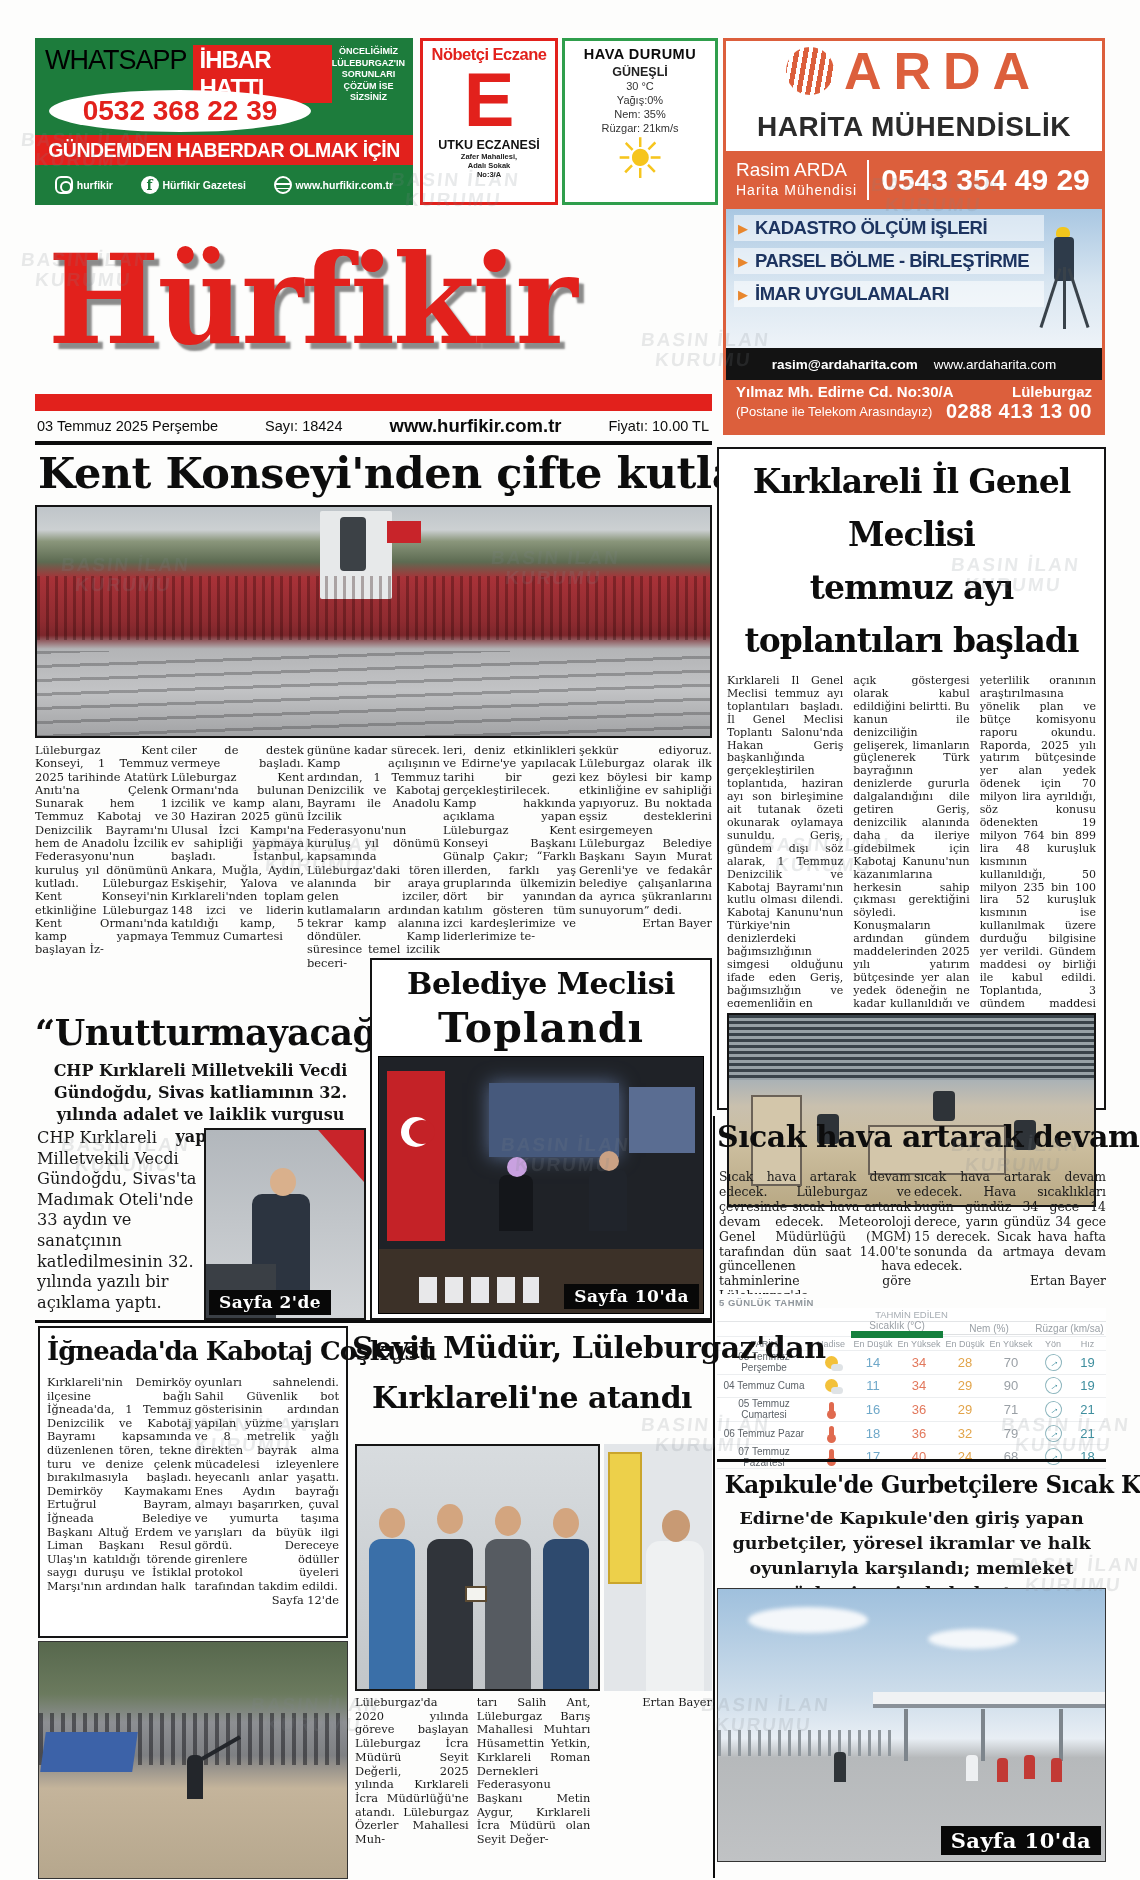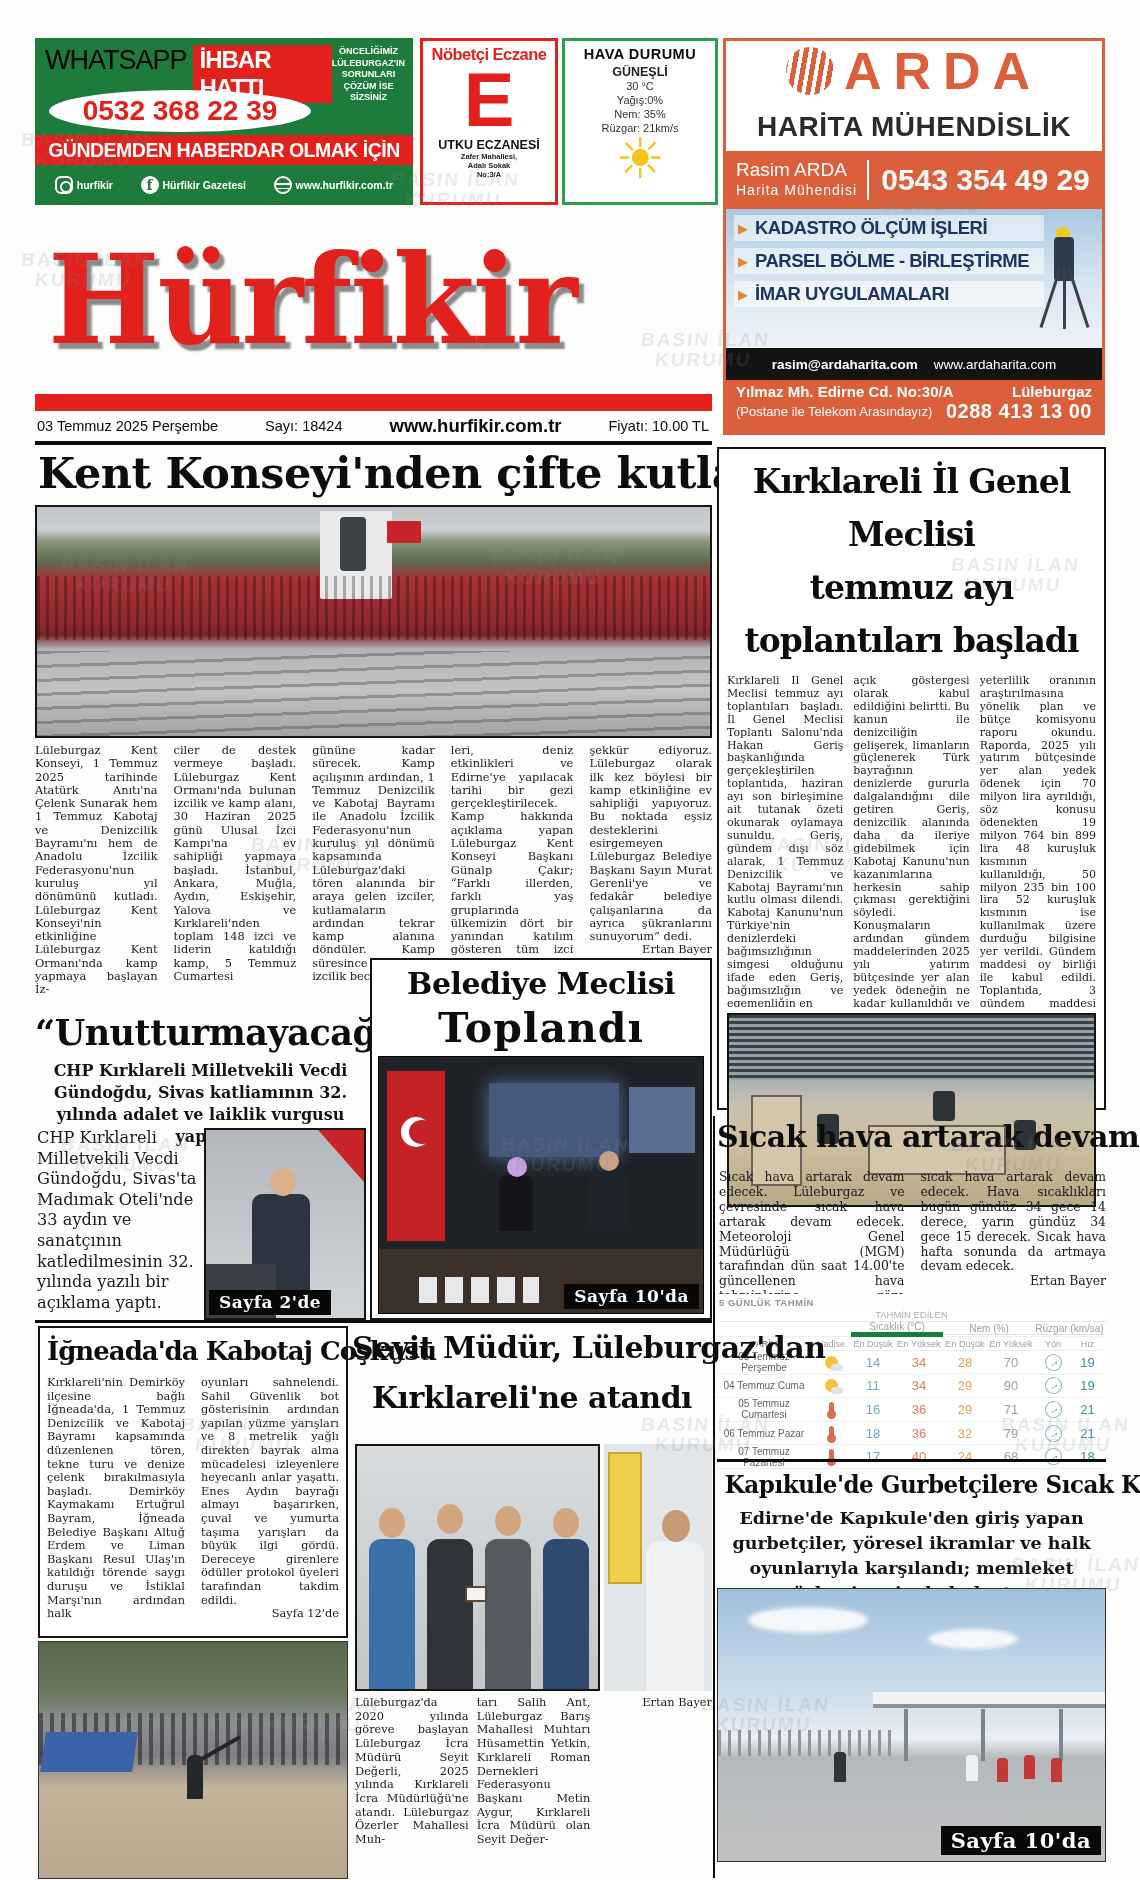--- a/index.html
+++ b/index.html
@@ -1,21 +1,21 @@
 <!DOCTYPE html>
 <html><head>
 <meta charset="utf-8">
 <style>
   *{margin:0;padding:0;box-sizing:border-box}
   html,body{background:#e8e8e8}
   .page{position:relative;width:1140px;height:1880px;background:#fdfdfc;overflow:hidden;
         font-family:"Liberation Sans","DejaVu Sans",sans-serif;color:#111}
   .abs{position:absolute}
   .hl{font-family:"DejaVu Serif","Liberation Serif",serif;font-weight:bold;color:#0d0d0d;letter-spacing:-0.5px}
-  .cols{display:flex;gap:16px}
+  .cols{display:flex;gap:3px}
   .col{flex:1;font:11.4px/13.3px "DejaVu Serif","Liberation Serif",serif;color:#1b1b1b;
        text-align:justify;overflow:hidden}
   .byline{display:block;text-align:right;font-weight:normal}
   .badge{position:absolute;background:#080808;color:#fff;font:bold 17px/1 "DejaVu Serif",serif;
          padding:4px 10px;letter-spacing:0.5px}
   .rule{position:absolute;background:#0c0c0c}
   .photo{position:absolute;border:2px solid #151515;overflow:hidden;background:#cfd3d6}
 
   
   .wa{left:35px;top:38px;width:378px;height:167px;background:#1d7c3c;display:flex;flex-direction:column}
@@ -166,21 +166,21 @@
   .ft-row{display:flex;align-items:center;border-bottom:1px solid #eceef0}
   .ft-head1{height:15px}
   .ft-head2{height:14px;font-size:9px}
   .ft-body .ft-row{height:23.6px}
   .fc-date{width:94px;text-align:center;color:#5d6369}
   .fc-ev{width:40px;display:flex;justify-content:center}
   .fc-a{width:44px;text-align:center}
   .fc-b{width:48px;text-align:center}
   .fc-y{width:36px;display:flex;justify-content:center}
   .fc-h{width:33px;text-align:center}
-  .gr-temp{width:92px;text-align:center;border-bottom:5px solid #15803d}
+  .gr-temp{width:92px;text-align:center;border-bottom:7px solid #15803d}
   .gr-hum{width:92px;text-align:center;border-bottom:1px solid #dfe1e3}
   .gr-wind{width:69px;text-align:center;border-bottom:1px solid #dfe1e3}
   .v-min{color:#6fa8c9;font-size:13px}
   .v-max{color:#e2785c;font-size:13px}
   .v-hmin{color:#e2a44a;font-size:13px}
   .v-hmax{color:#9aa0a6;font-size:13px}
   .v-spd{color:#3e8e9e;font-size:13px}
   .icon-sun{width:13px;height:13px;border-radius:50%;background:#f3c13a;position:relative}
   .icon-sun::after{content:"";position:absolute;bottom:-2px;right:-5px;width:12px;height:7px;border-radius:4px;background:#dfe3e6}
   .icon-thermo{width:5px;height:15px;background:#e06a4f;border-radius:3px;position:relative}

